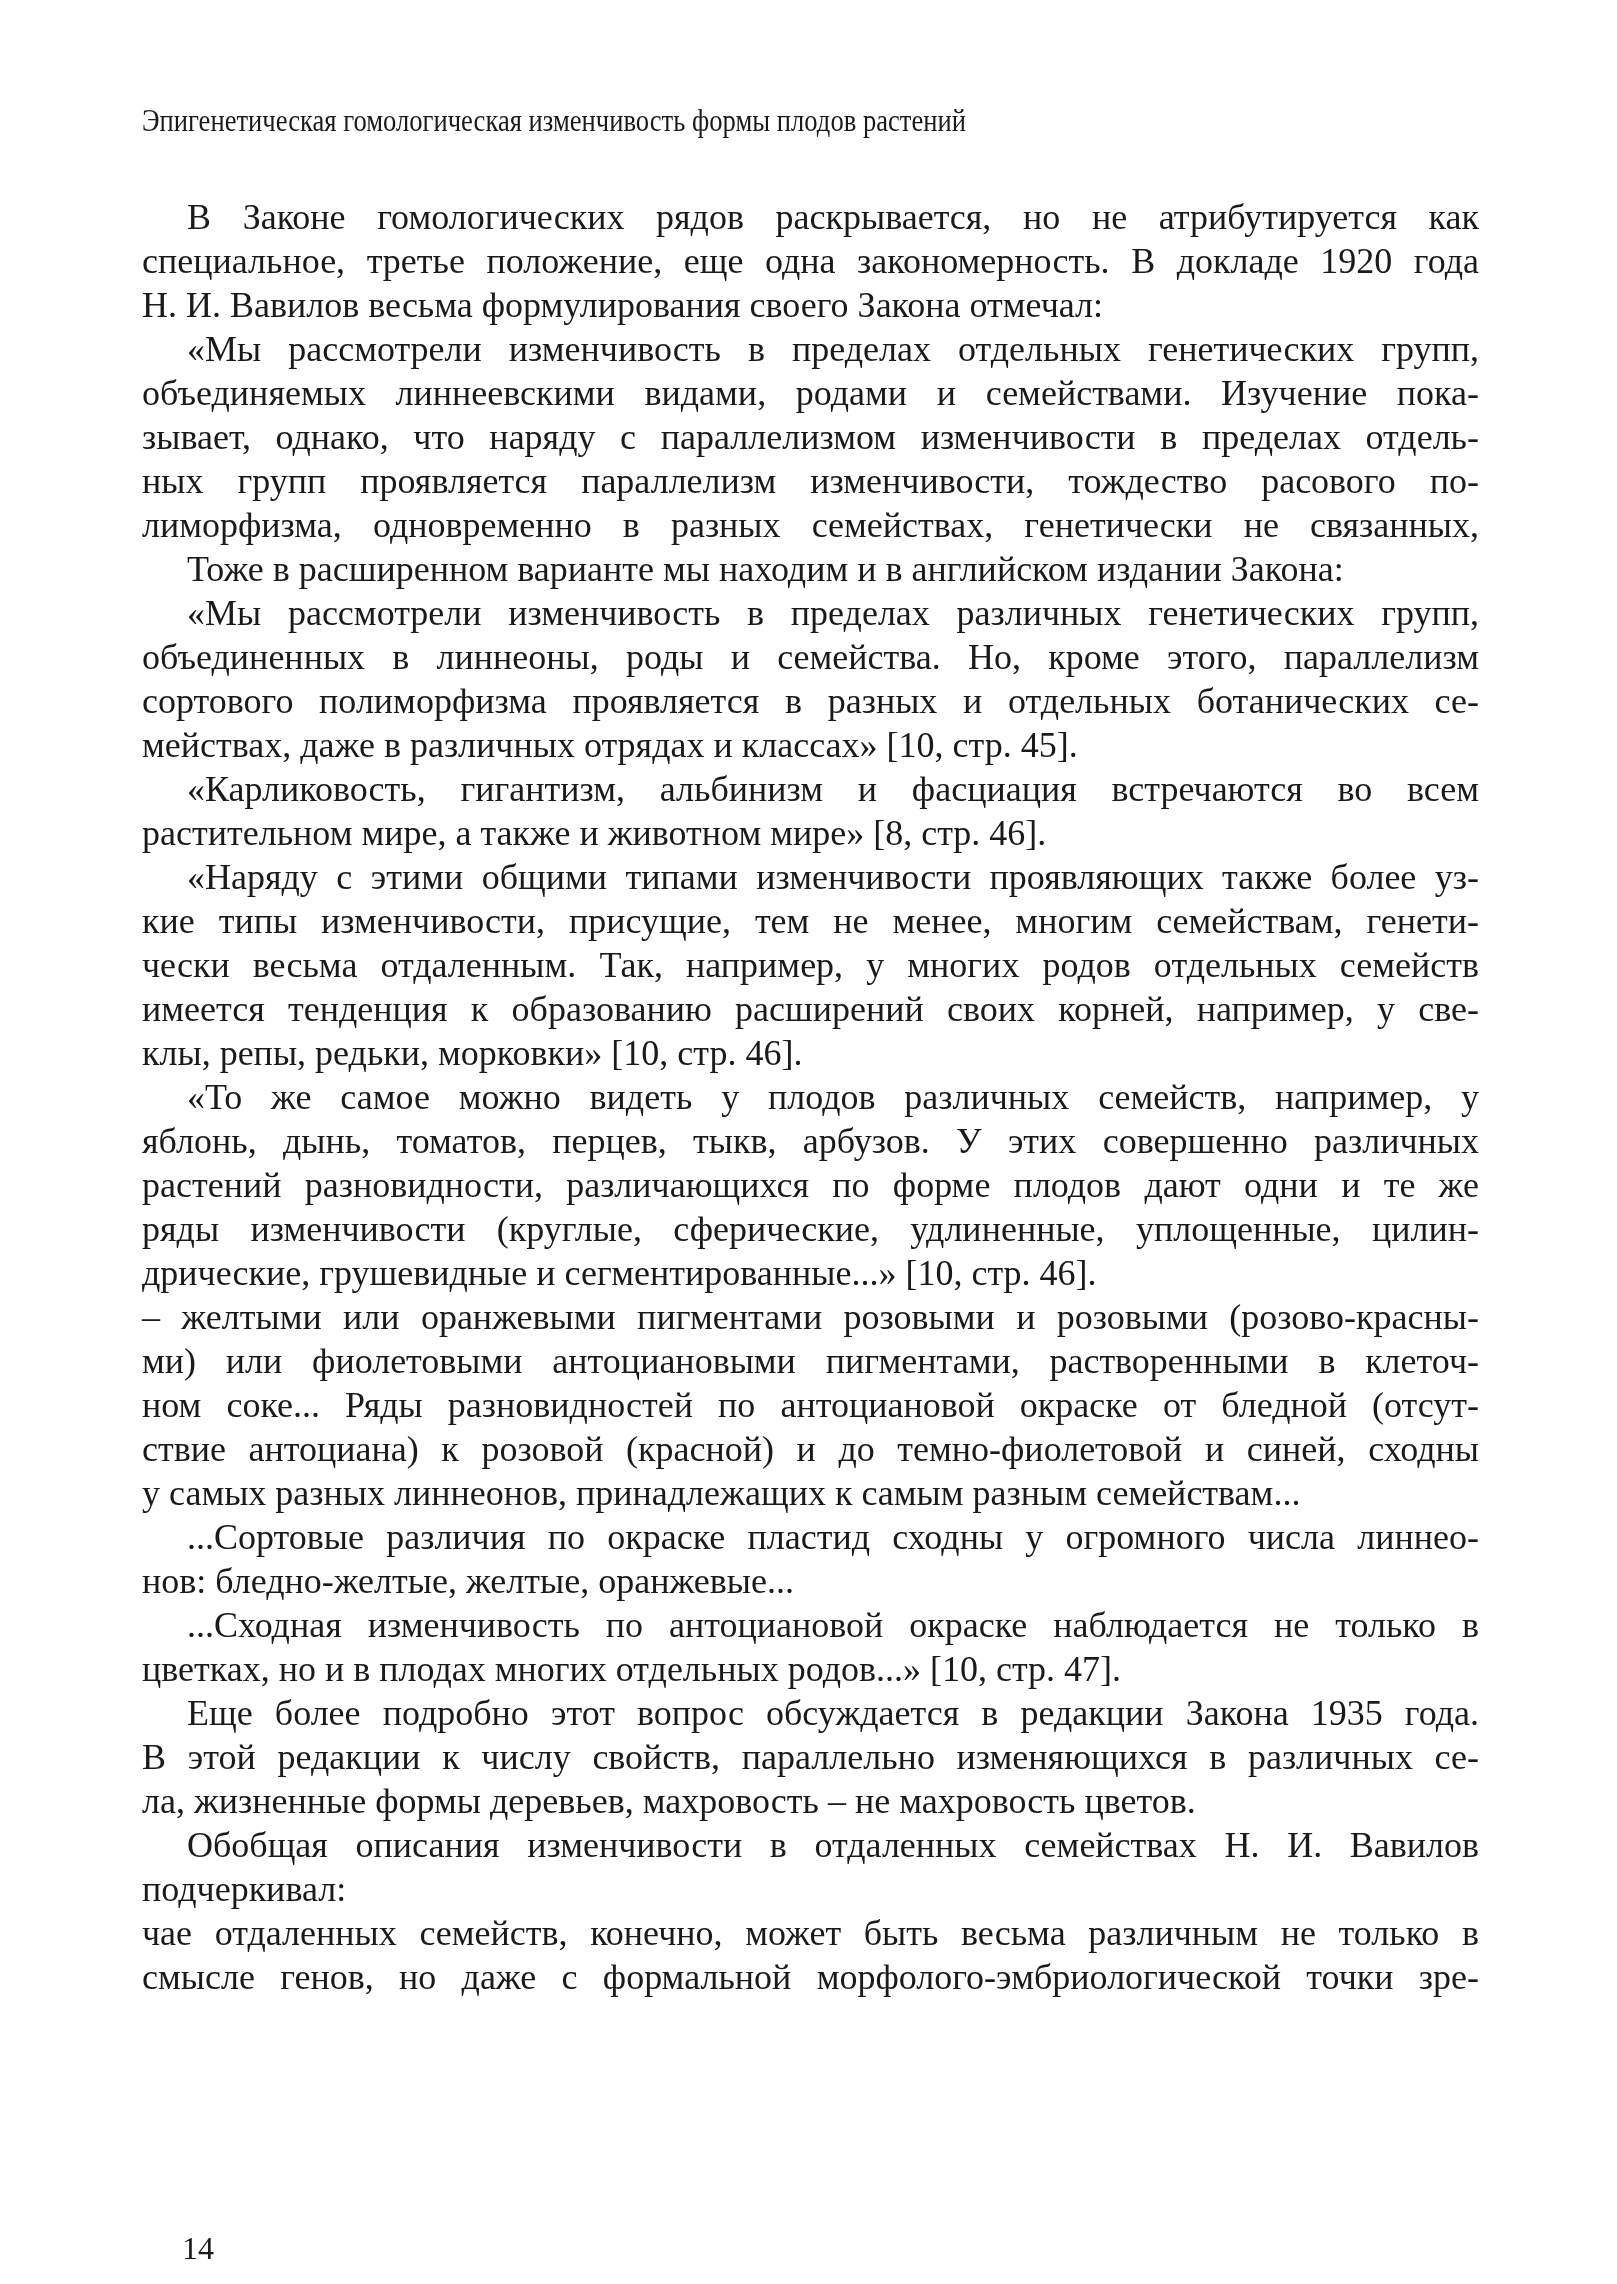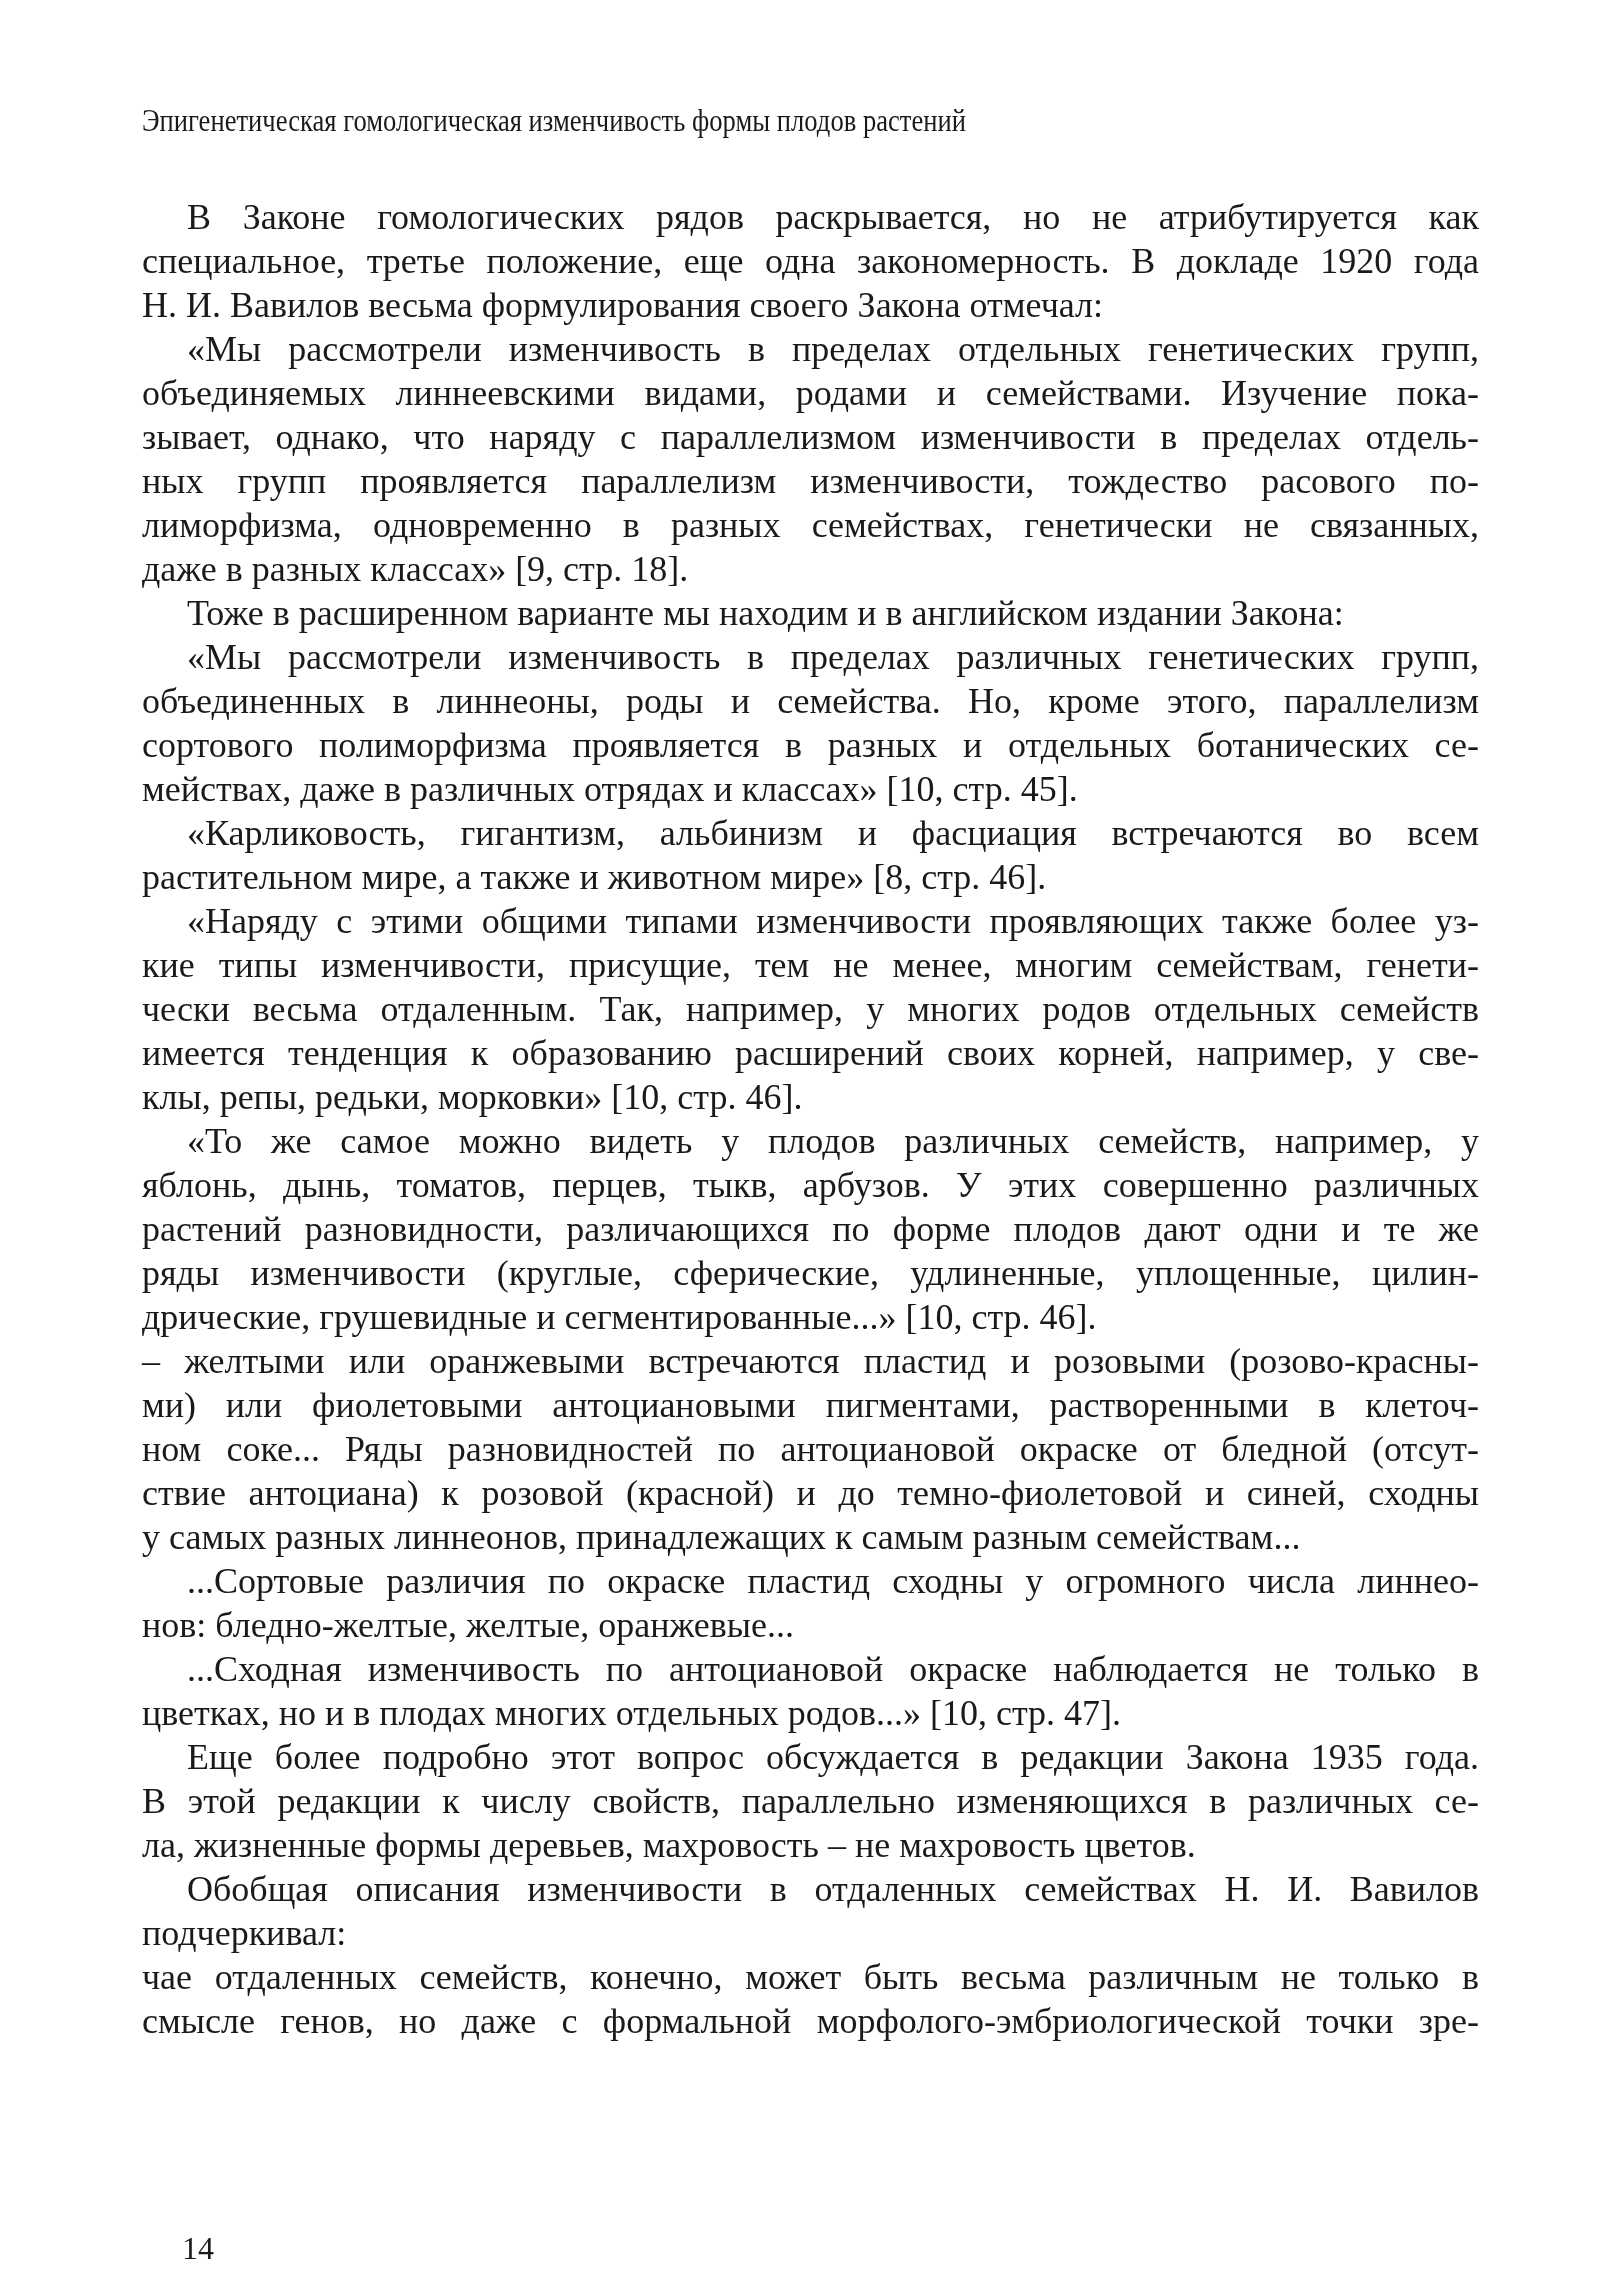--- a/index.html
+++ b/index.html
@@ -33,39 +33,38 @@
 
 <div class="body-text" id="body-text">
     <div class="line indent">В Законе гомологических рядов раскрывается, но не атрибутируется как</div>
     <div class="line">специальное, третье положение, еще одна закономерность. В докладе 1920 года</div>
     <div class="line last">Н. И. Вавилов весьма формулирования своего Закона отмечал:</div>
     <div class="line indent">«Мы рассмотрели изменчивость в пределах отдельных генетических групп,</div>
     <div class="line">объединяемых линнеевскими видами, родами и семействами. Изучение пока-</div>
     <div class="line">зывает, однако, что наряду с параллелизмом изменчивости в пределах отдель-</div>
     <div class="line">ных групп проявляется параллелизм изменчивости, тождество расового по-</div>
     <div class="line">лиморфизма, одновременно в разных семействах, генетически не связанных,</div>
-    <div class="line last">даже в разных классах» [9, стр. 18].</div>
     <div class="line indent last">Тоже в расширенном варианте мы находим и в английском издании Закона:</div>
     <div class="line indent">«Мы рассмотрели изменчивость в пределах различных генетических групп,</div>
     <div class="line">объединенных в линнеоны, роды и семейства. Но, кроме этого, параллелизм</div>
     <div class="line">сортового полиморфизма проявляется в разных и отдельных ботанических се-</div>
     <div class="line last">мействах, даже в различных отрядах и классах» [10, стр. 45].</div>
     <div class="line indent">«Карликовость, гигантизм, альбинизм и фасциация встречаются во всем</div>
     <div class="line last">растительном мире, а также и животном мире» [8, стр. 46].</div>
     <div class="line indent">«Наряду с этими общими типами изменчивости проявляющих также более уз-</div>
     <div class="line">кие типы изменчивости, присущие, тем не менее, многим семействам, генети-</div>
     <div class="line">чески весьма отдаленным. Так, например, у многих родов отдельных семейств</div>
     <div class="line">имеется тенденция к образованию расширений своих корней, например, у све-</div>
     <div class="line last">клы, репы, редьки, морковки» [10, стр. 46].</div>
     <div class="line indent">«То же самое можно видеть у плодов различных семейств, например, у</div>
     <div class="line">яблонь, дынь, томатов, перцев, тыкв, арбузов. У этих совершенно различных</div>
     <div class="line">растений разновидности, различающихся по форме плодов дают одни и те же</div>
     <div class="line">ряды изменчивости (круглые, сферические, удлиненные, уплощенные, цилин-</div>
     <div class="line last">дрические, грушевидные и сегментированные...» [10, стр. 46].</div>
-    <div class="line">– желтыми или оранжевыми встречаются пластид и розовыми (розово-красны-</div>
+    <div class="line">– желтыми или оранжевыми пигментами розовыми и розовыми (розово-красны-</div>
     <div class="line">ми) или фиолетовыми антоциановыми пигментами, растворенными в клеточ-</div>
     <div class="line">ном соке... Ряды разновидностей по антоциановой окраске от бледной (отсут-</div>
     <div class="line">ствие антоциана) к розовой (красной) и до темно-фиолетовой и синей, сходны</div>
     <div class="line last">у самых разных линнеонов, принадлежащих к самым разным семействам...</div>
     <div class="line indent">...Сортовые различия по окраске пластид сходны у огромного числа линнео-</div>
     <div class="line last">нов: бледно-желтые, желтые, оранжевые...</div>
     <div class="line indent">...Сходная изменчивость по антоциановой окраске наблюдается не только в</div>
     <div class="line last">цветках, но и в плодах многих отдельных родов...» [10, стр. 47].</div>
     <div class="line indent">Еще более подробно этот вопрос обсуждается в редакции Закона 1935 года.</div>
     <div class="line">В этой редакции к числу свойств, параллельно изменяющихся в различных се-</div>

